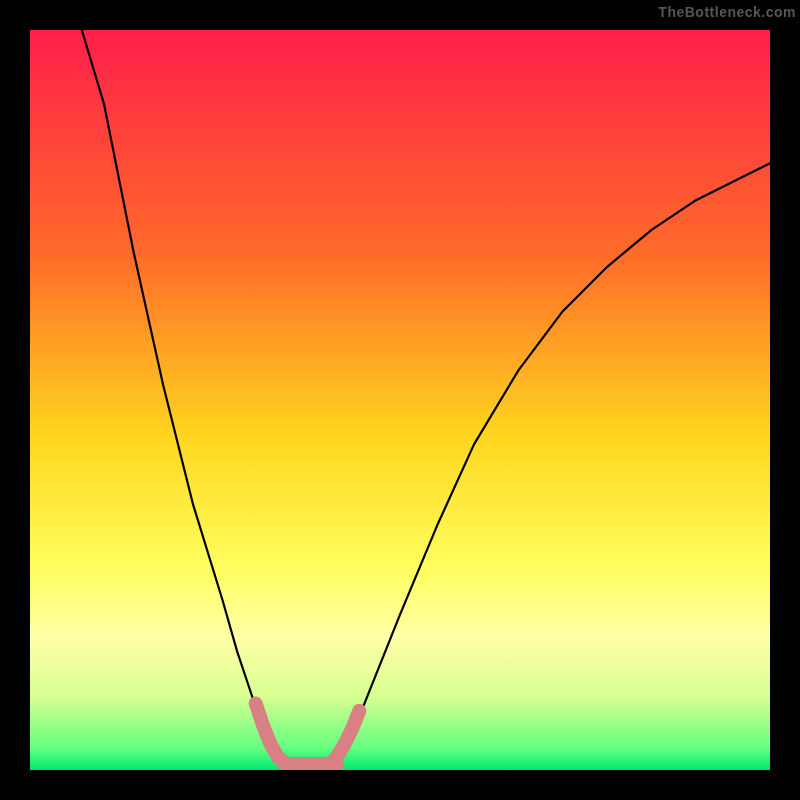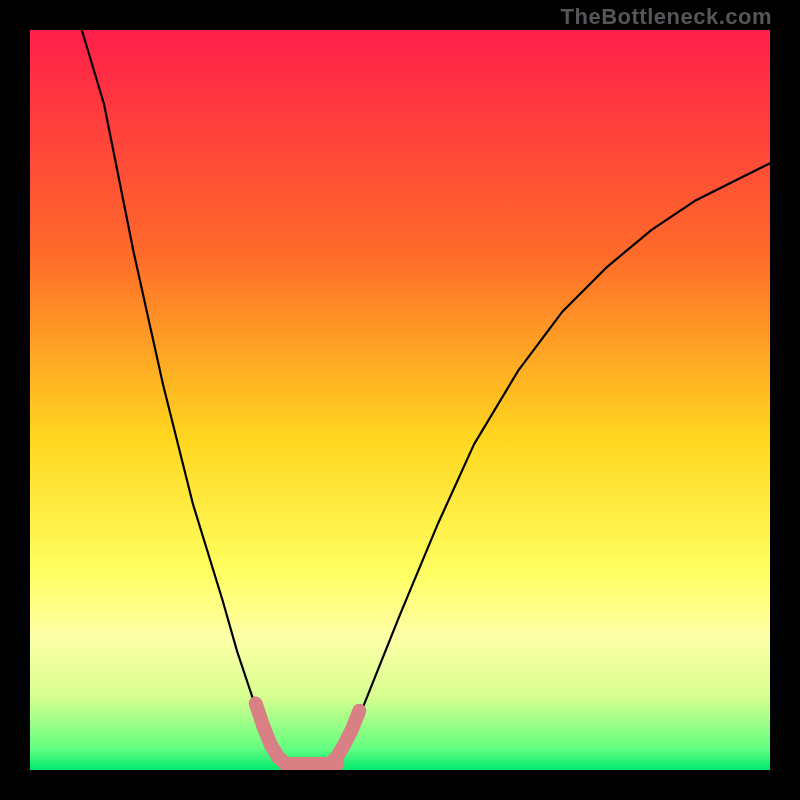--- a/index.html
+++ b/index.html
@@ -12,23 +12,23 @@
   }
   .frame {
     position: relative;
     width: 800px;
     height: 800px;
     background: #000;
   }
   .watermark {
     position: absolute;
     top: 4px;
-    right: 28px;
+    right: 4px;
     font-family: Arial, Helvetica, sans-serif;
-    font-size: 22px;
+    font-size: 14px;
     font-weight: 600;
     color: #56565a;
     letter-spacing: 0.5px;
   }
   .plot {
     position: absolute;
     left: 30px;
     top: 30px;
     width: 740px;
     height: 740px;

